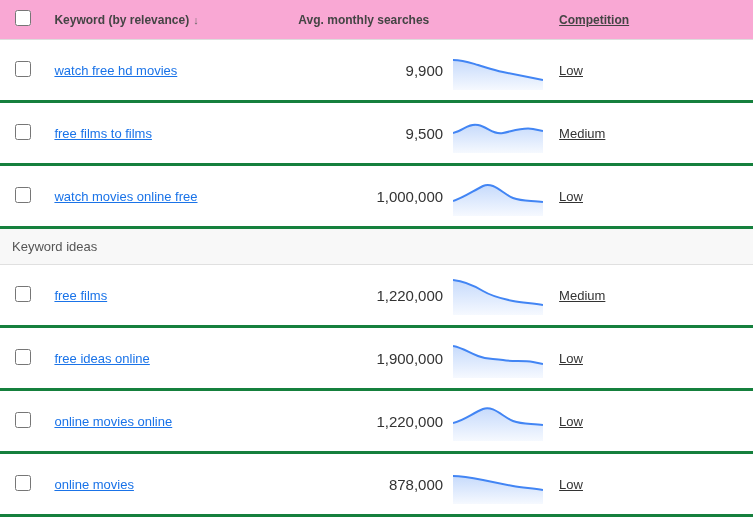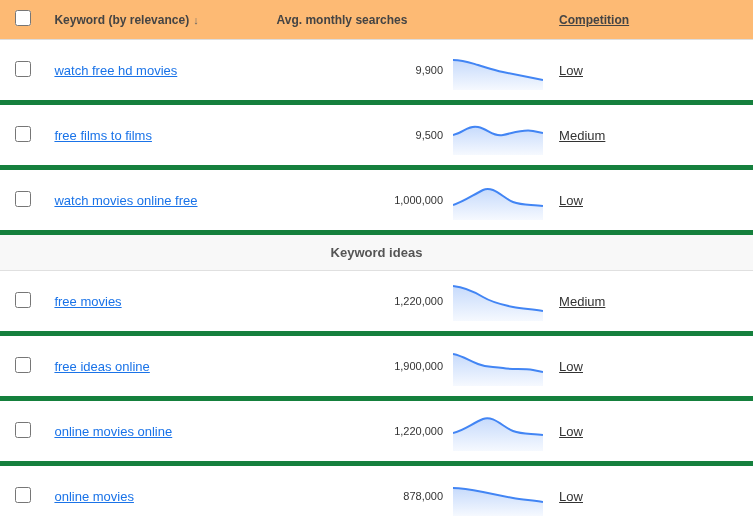--- a/index.html
+++ b/index.html
@@ -8,34 +8,34 @@
       font-size: 13px;
       color: #333;
       background: #fff;
       width: 753px;
     }
     table {
       width: 753px;
       border-collapse: collapse;
     }
     thead tr {
-      background: #fdba74;
+      background: #f9a8d4;
       border-bottom: 1px solid #ddd;
     }
     th {
       padding: 10px 8px;
       text-align: left;
       font-weight: 600;
       color: #444;
       font-size: 12px;
       border-bottom: 1px solid #ddd;
     }
     td {
       padding: 10px 8px;
-      border-bottom: 5px solid #15803d;
+      border-bottom: 3px solid #15803d;
       vertical-align: middle;
     }
     .col-check {
       width: 46px;
       text-align: center;
     }
     .col-keyword {
       width: 220px;
     }
     .col-searches {
@@ -53,51 +53,50 @@
     }
     .searches-cell {
       display: flex;
       align-items: center;
       justify-content: flex-end;
       gap: 10px;
     }
     .search-num {
       min-width: 80px;
       text-align: right;
-      font-size: 11px;
+      font-size: 15px;
     }
     .sparkline {
       width: 90px;
       height: 40px;
     }
     .section-header td {
       background: #f8f8f8;
       font-size: 13px;
       color: #555;
       padding: 10px 12px;
-      font-weight: 700;
+      font-weight: 400;
       border-bottom: 1px solid #e0e0e0;
-      text-align: center;
     }
     input[type="checkbox"] {
       width: 16px;
       height: 16px;
       cursor: pointer;
     }
     .th-keyword {
       display: flex;
       align-items: center;
       gap: 4px;
     }
     .sort-arrow {
       color: #666;
       font-size: 11px;
     }
     .th-searches {
-      text-align: left;
+      text-align: center;
       padding-right: 100px;
     }
   </style>
 </head>
 <body>
 
 <table>
   <thead>
     <tr>
       <th class="col-check">
@@ -203,21 +202,21 @@
         <span>Keyword ideas</span>
       </td>
     </tr>
   </tbody>
   <tbody id="ideas-body">
   <tr>
     <td class="col-check">
       <input type="checkbox" style="">
     </td>
     <td class="col-keyword">
-      <span class="keyword-link">free movies</span>
+      <span class="keyword-link">free films</span>
     </td>
     <td class="col-searches">
       <div class="searches-cell">
         <span class="search-num">1,220,000</span>
         <span class="sparkline"><svg width="90" height="40" viewBox="0 0 90 40">
       <defs>
                   <linearGradient id="g4" x1="0" y1="0" x2="0" y2="1">
                     <stop offset="0%" stop-color="#4285f4" stop-opacity="0.3"></stop>
                     <stop offset="100%" stop-color="#4285f4" stop-opacity="0.05"></stop>
                   </linearGradient>

